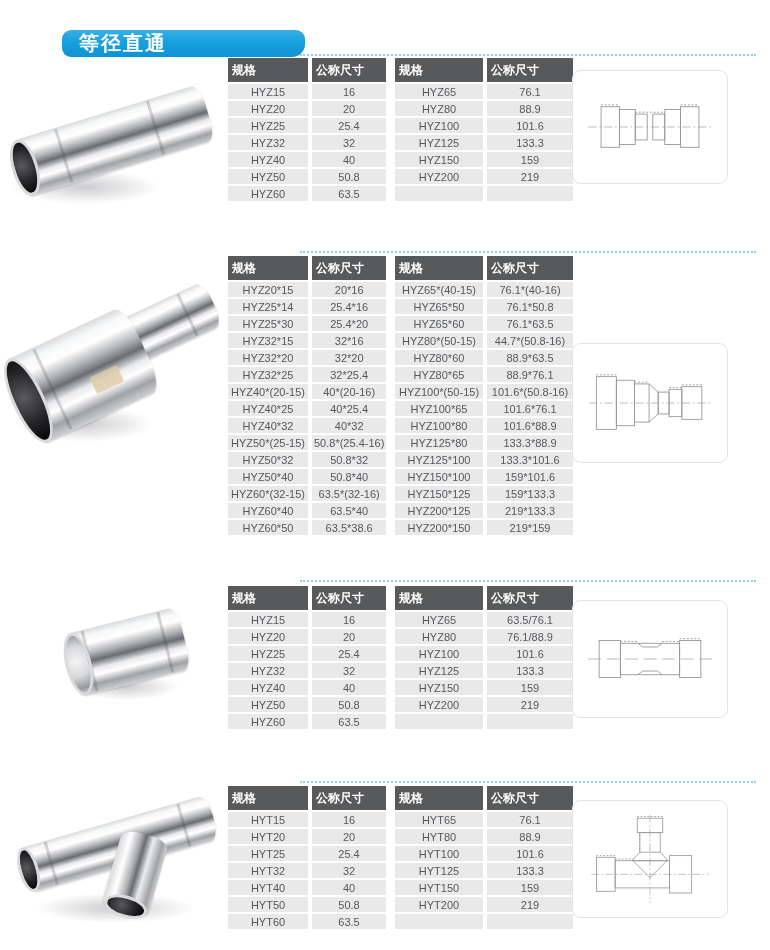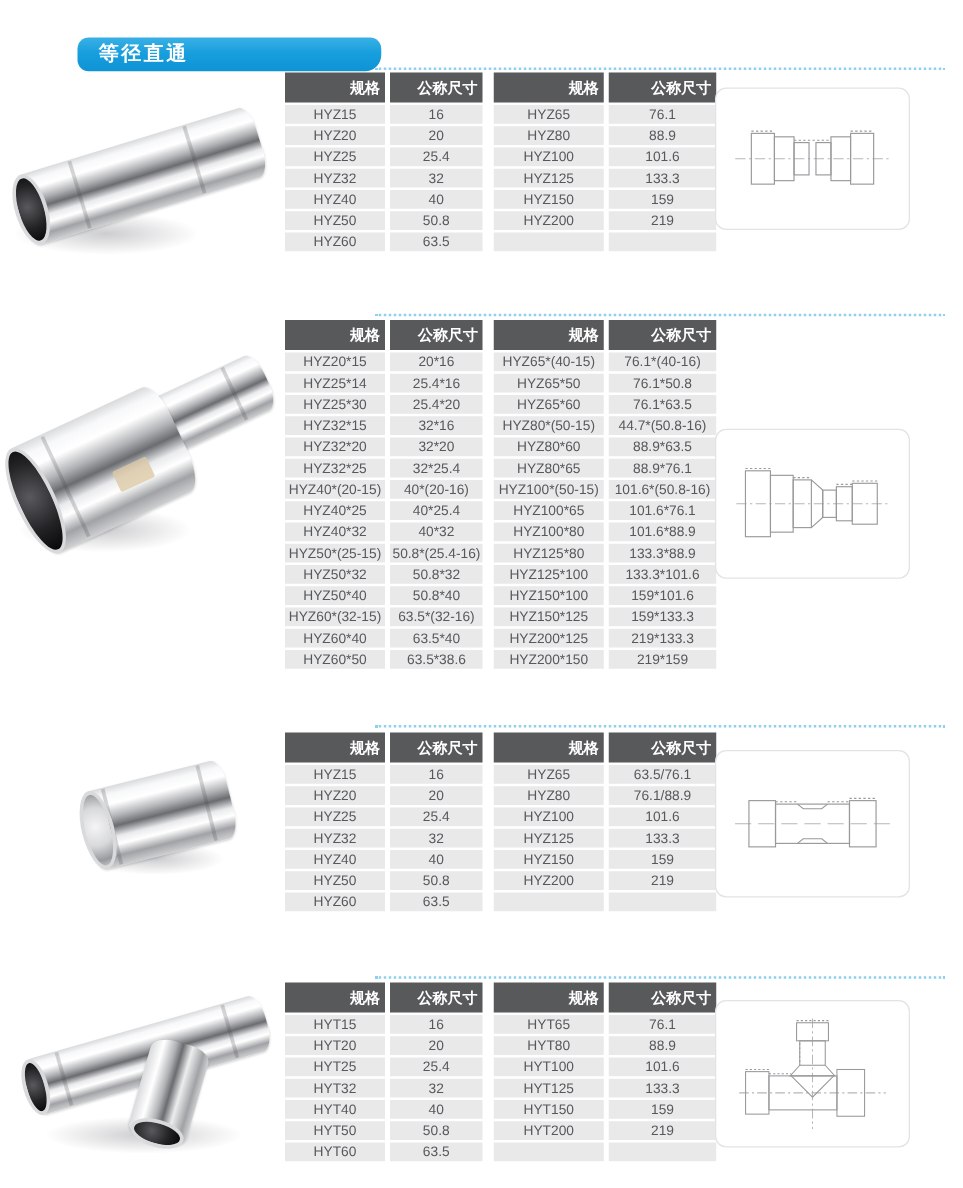--- a/index.html
+++ b/index.html
@@ -6,36 +6,36 @@
   #page{
     position:relative;width:770px;height:950px;margin:0 auto;
     background:#ffffff;overflow:hidden;
     font-family:"Liberation Sans","DejaVu Sans",sans-serif;
   }
   
   .banner{
     position:absolute;left:62px;width:243px;height:27px;
     background:linear-gradient(180deg,#3ab0e6 0%,#189fdd 45%,#0e93d4 100%);
     border-radius:9px 9px 13px 9px;
-    color:#fff;font-size:16px;font-weight:bold;letter-spacing:2px;
+    color:#fff;font-size:20px;font-weight:bold;letter-spacing:2px;
     line-height:27px;padding-left:17px;box-sizing:border-box;
     z-index:3;
   }
   .rule{
     position:absolute;left:300px;width:456px;height:0;
     border-top:2px dotted #8fd0ef;z-index:2;
   }
   
   table.spec{
     position:absolute;border-collapse:separate;border-spacing:4px 2px;
     table-layout:fixed;
   }
   table.spec th{
     background:#58595b;color:#ffffff;font-size:12px;font-weight:bold;
-    height:24px;padding:0 4px;text-align:right;white-space:nowrap;
+    height:24px;padding:0 4px;text-align:left;white-space:nowrap;
   }
   table.spec td{
     background:#e9e9ea;color:#55585c;font-size:11px;
     height:15px;padding:0 2px;text-align:center;white-space:nowrap;
   }
   table.t-left  th:first-child, table.t-left  td:first-child{width:72px;}
   table.t-left  th:last-child,  table.t-left  td:last-child{width:66px;}
   table.t-right th:first-child, table.t-right td:first-child{width:80px;}
   table.t-right th:last-child,  table.t-right td:last-child{width:78px;}
   

